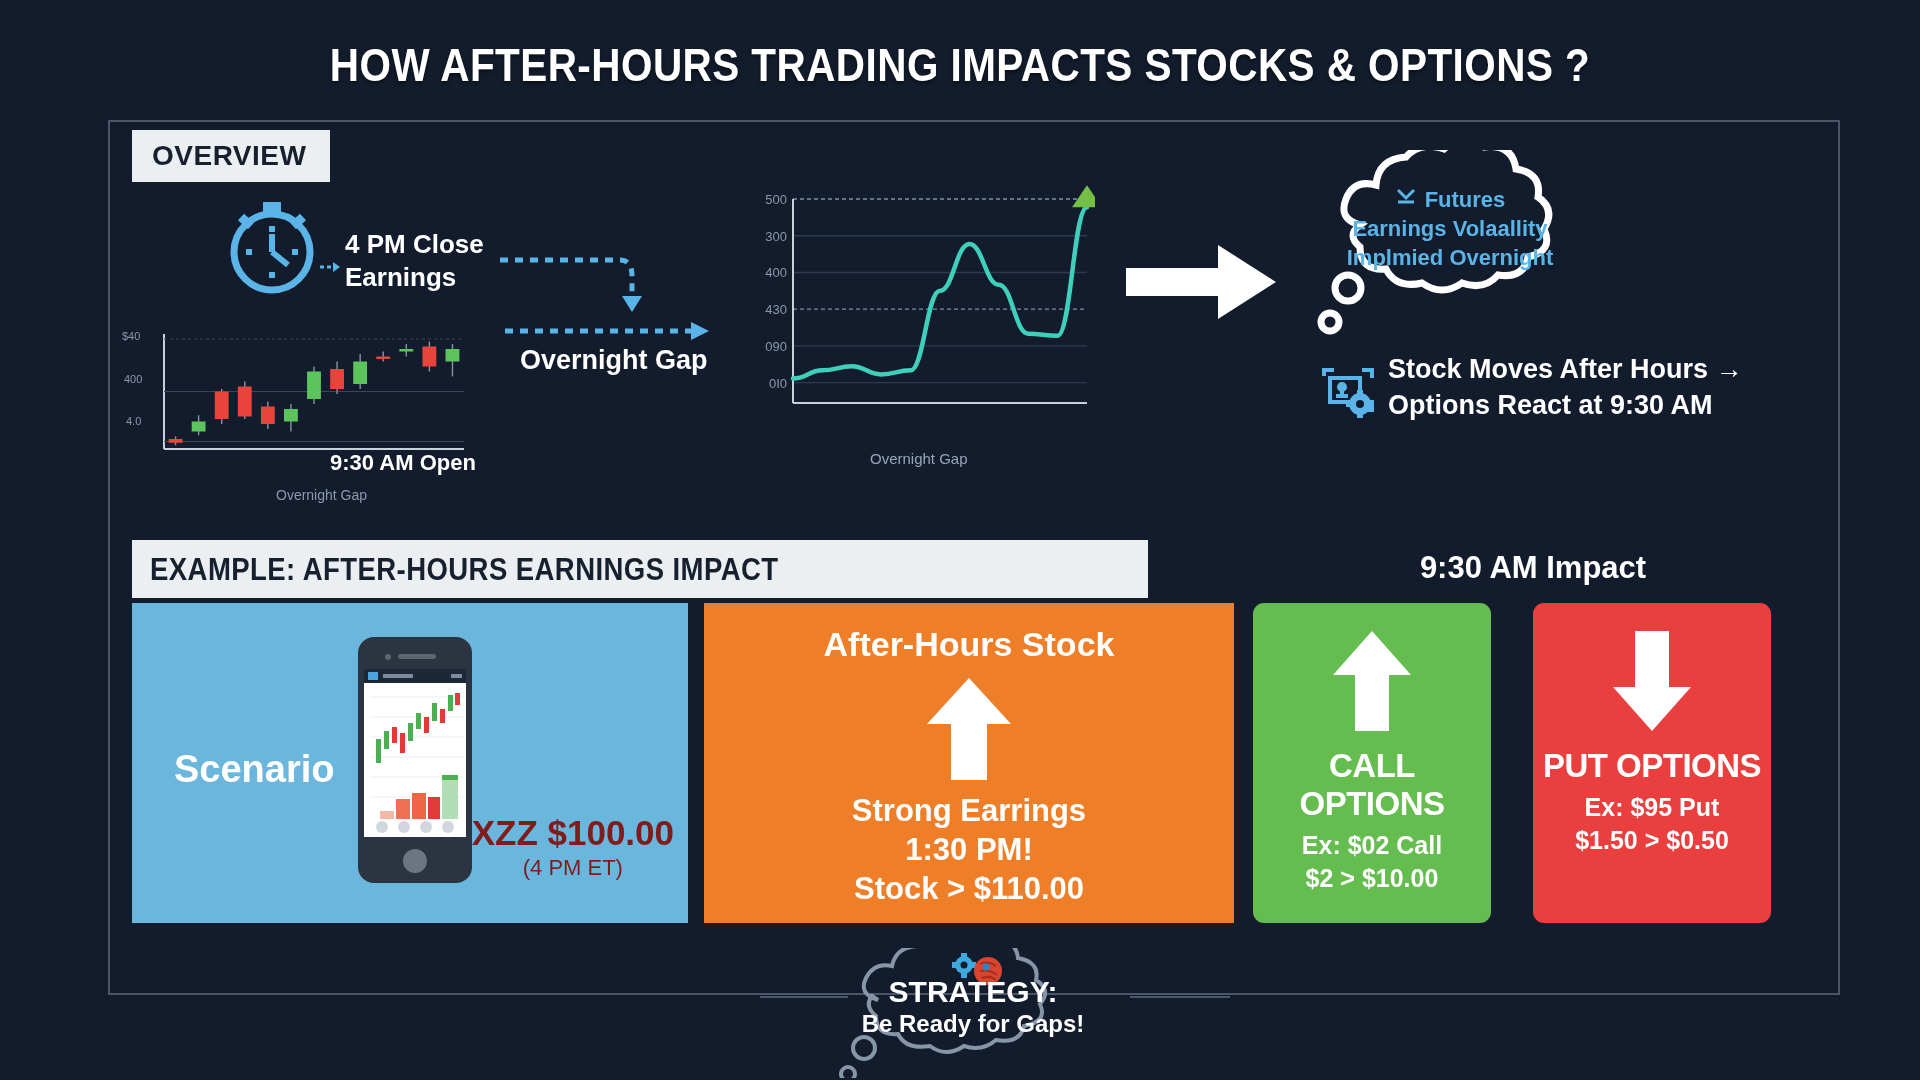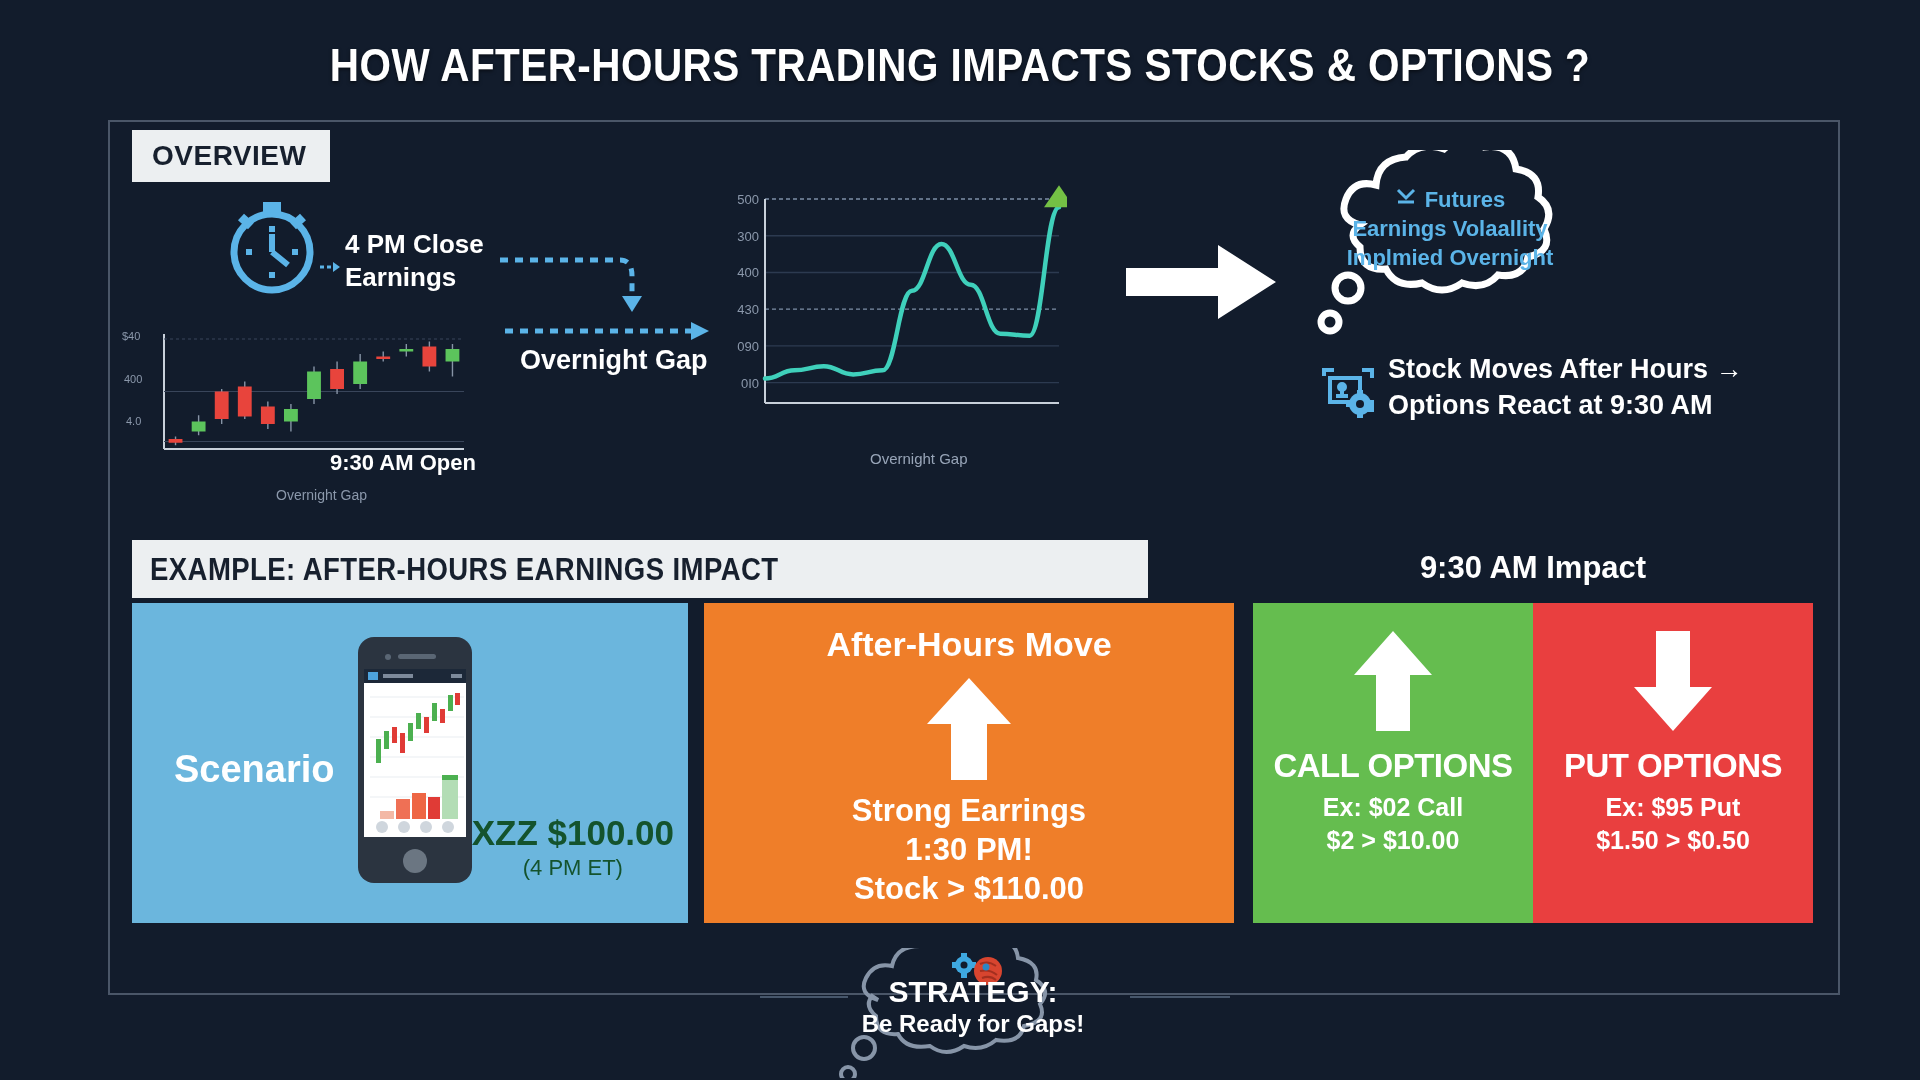--- a/index.html
+++ b/index.html
@@ -62,21 +62,21 @@
   #candle-caption {
     position:absolute; left:276px; top:487px;
     font-size:14px; color:#8b98ab;
   }
   #open-label {
     position:absolute; left:330px; top:450px;
     font-size:22px; font-weight:bold;
   }
 
   
-  #line-chart { position:absolute; left:717px; top:185px; width:350px; height:260px; }
+  #line-chart { position:absolute; left:745px; top:185px; width:350px; height:260px; }
   #line-caption {
     position:absolute; left:870px; top:450px;
     font-size:15px; color:#98a5b8;
   }
 
   
   #big-arrow { position:absolute; left:1126px; top:243px; width:150px; height:78px; }
 
   
   #bubble { position:absolute; left:1300px; top:150px; width:300px; height:190px; }
@@ -98,40 +98,41 @@
   #panel-blue {
     position:absolute; left:132px; top:603px; width:556px; height:320px;
     background:#6bb6dd;
   }
   #scenario-label {
     position:absolute; left:42px; top:145px;
     font-size:38px; font-weight:bold; color:#fff;
   }
   #phone { position:absolute; left:224px; top:32px; width:118px; height:250px; }
   #price-block {
-    position:absolute; right:14px; bottom:42px; text-align:center; color:#14532d;
+    position:absolute; right:14px; bottom:42px; text-align:center; color:#7f1d1d;
   }
   #price-block .main { font-size:35px; font-weight:bold; }
   #price-block .sub { font-size:22px; margin-top:2px; }
 
   #panel-orange {
     position:absolute; left:704px; top:603px; width:530px; height:320px;
     background:#ef7e29; text-align:center;
   }
   #panel-orange .ptitle { font-size:34px; font-weight:bold; margin-top:22px; }
   #panel-orange .lines { font-size:31px; font-weight:bold; line-height:1.25; margin-top:8px; }
   .up-arrow-white { margin:14px auto 0; }
 
   #impact-title {
     position:absolute; left:1253px; top:550px; width:560px;
     text-align:center; font-size:31px; font-weight:bold;
   }
   #panel-green, #panel-red {
-    position:absolute; top:603px; width:280px; height:320px;
+    position:absolute; top:603px; width:238px; height:320px;
     text-align:center;
+    border-radius:11px;
   }
   #panel-green { left:1253px; background:#65bd4f; }
   #panel-red { left:1533px; background:#e93f3f; }
   .opt-name { font-size:33px; font-weight:bold; margin-top:12px; letter-spacing:-.5px; }
   .opt-lines { font-size:25px; font-weight:bold; line-height:1.3; margin-top:6px; }
   .arrow-pad { padding-top:28px; }
 
   
   #strategy { position:absolute; left:808px; top:948px; width:330px; height:130px; }
   #strategy-text {
@@ -359,21 +360,21 @@
       </g>
     </svg>
   </div>
   <div id="price-block">
     <div class="main">XZZ $100.00</div>
     <div class="sub">(4 PM ET)</div>
   </div>
 </div>
 
 <div id="panel-orange">
-  <div class="ptitle">After-Hours Move</div>
+  <div class="ptitle">After-Hours Stock</div>
   <div class="up-arrow-white">
     <svg viewBox="0 0 84 102" width="84" height="102">
       <path d="M42 0 L84 46 H60 V102 H24 V46 H0 Z" fill="#fff"></path>
     </svg>
   </div>
   <div class="lines">
     <div>Strong Earrings</div>
     <div>1:30 PM!</div>
     <div>Stock &gt; $110.00</div>
   </div>

